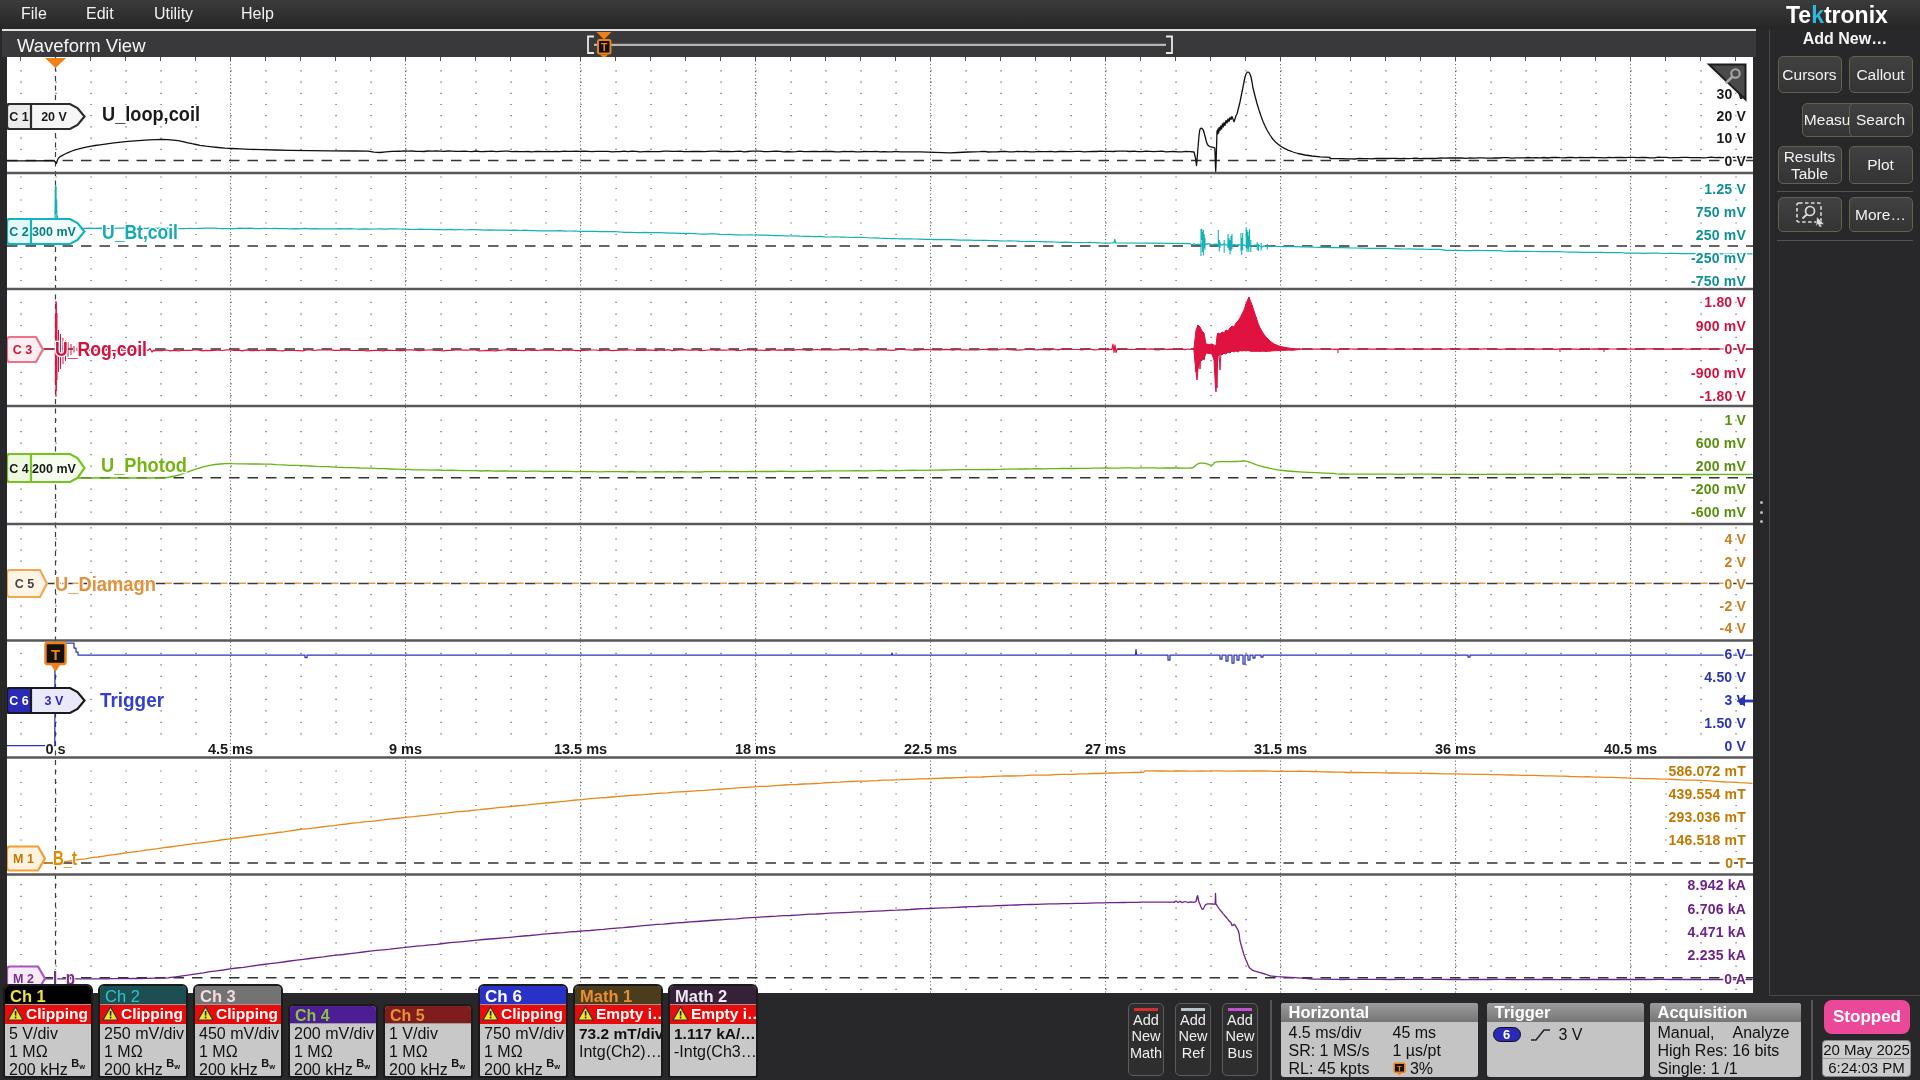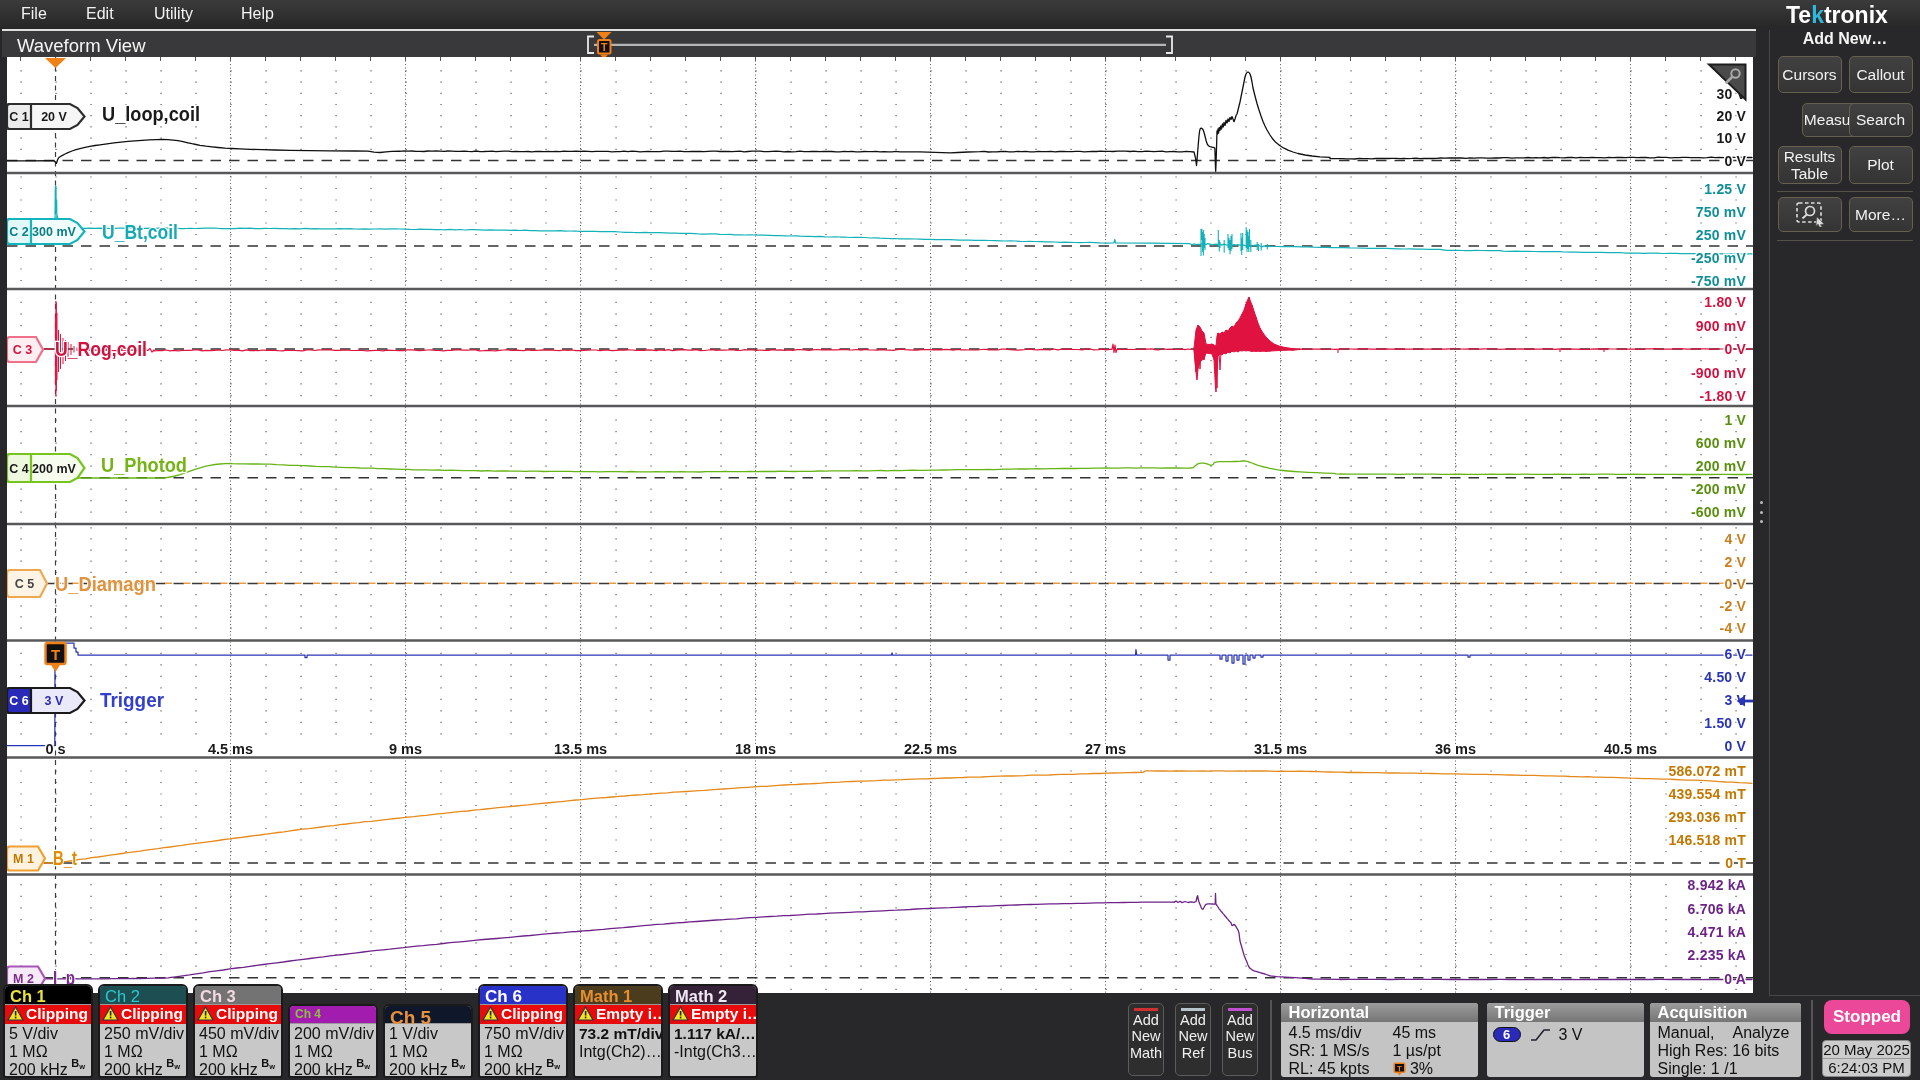--- a/index.html
+++ b/index.html
@@ -220,26 +220,26 @@
     <div style="background:#737373;color:#f4dade;font-weight:bold;font-size:16.5px;height:17px;padding:1px 0 0 5px;border-bottom:1.5px solid #999">Ch 3</div>
     <div style="background:#e80b0b;color:#fff;font-weight:bold;font-size:15.5px;height:18.5px;padding:0 0 0 2px;white-space:nowrap"><svg width="17" height="15" viewBox="0 0 17 15" style="vertical-align:-2px;margin-right:2px">
         <polygon points="8.5,1 16,14 1,14" fill="#f2e522" stroke="#334" stroke-width="1.2"></polygon>
         <rect x="7.8" y="5" width="1.6" height="4.6" fill="#223"></rect>
         <rect x="7.8" y="10.6" width="1.6" height="1.8" fill="#223"></rect>
       </svg>Clipping</div>
     <div style="color:#111;font-size:16px;padding:1px 0 0 4px;line-height:18px;white-space:nowrap"><span style="font-weight:normal">450 mV/div</span><br>1 MΩ<br>200 kHz</div>
     <span style="position:absolute;right:6px;bottom:5px;font-weight:bold;font-size:11px;color:#111">B<span style="font-size:7.5px;vertical-align:-2px">w</span></span>
   </div>
 <div style="position:absolute;left:288px;top:1003.5px;width:90px;bottom:2.5px;background:#c8c8c8;border:2px solid #1a1a1a;border-radius:6px 6px 3px 3px;box-sizing:border-box;overflow:hidden">
-    <div style="background:#a21caf;color:#8ac43e;font-weight:bold;font-size:12px;height:16px;padding:1px 0 0 5px;border-bottom:1.5px solid #999">Ch 4</div>
+    <div style="background:#4c1d95;color:#8ac43e;font-weight:bold;font-size:16px;height:16px;padding:1px 0 0 5px;border-bottom:1.5px solid #999">Ch 4</div>
     <div style="color:#111;font-size:16px;padding:1px 0 0 4px;line-height:18px;white-space:nowrap"><span style="font-weight:normal">200 mV/div</span><br>1 MΩ<br>200 kHz</div>
     <span style="position:absolute;right:6px;bottom:5px;font-weight:bold;font-size:11px;color:#111">B<span style="font-size:7.5px;vertical-align:-2px">w</span></span>
   </div>
 <div style="position:absolute;left:383px;top:1003.5px;width:90px;bottom:2.5px;background:#c8c8c8;border:2px solid #1a1a1a;border-radius:6px 6px 3px 3px;box-sizing:border-box;overflow:hidden">
-    <div style="background:#0f172a;color:#e8903a;font-weight:bold;font-size:19px;height:16px;padding:1px 0 0 5px;border-bottom:1.5px solid #999">Ch 5</div>
+    <div style="background:#7f1d1d;color:#e8903a;font-weight:bold;font-size:16px;height:16px;padding:1px 0 0 5px;border-bottom:1.5px solid #999">Ch 5</div>
     <div style="color:#111;font-size:16px;padding:1px 0 0 4px;line-height:18px;white-space:nowrap"><span style="font-weight:normal">1 V/div</span><br>1 MΩ<br>200 kHz</div>
     <span style="position:absolute;right:6px;bottom:5px;font-weight:bold;font-size:11px;color:#111">B<span style="font-size:7.5px;vertical-align:-2px">w</span></span>
   </div>
 <div style="position:absolute;left:478px;top:984px;width:90px;bottom:2.5px;background:#c8c8c8;border:2px solid #1a1a1a;border-radius:6px 6px 3px 3px;box-sizing:border-box;overflow:hidden">
     <div style="background:#2832c8;color:#ffffff;font-weight:bold;font-size:17px;height:17px;padding:1px 0 0 5px;border-bottom:1.5px solid #999">Ch 6</div>
     <div style="background:#e80b0b;color:#fff;font-weight:bold;font-size:15.5px;height:18.5px;padding:0 0 0 2px;white-space:nowrap"><svg width="17" height="15" viewBox="0 0 17 15" style="vertical-align:-2px;margin-right:2px">
         <polygon points="8.5,1 16,14 1,14" fill="#f2e522" stroke="#334" stroke-width="1.2"></polygon>
         <rect x="7.8" y="5" width="1.6" height="4.6" fill="#223"></rect>
         <rect x="7.8" y="10.6" width="1.6" height="1.8" fill="#223"></rect>
       </svg>Clipping</div>

